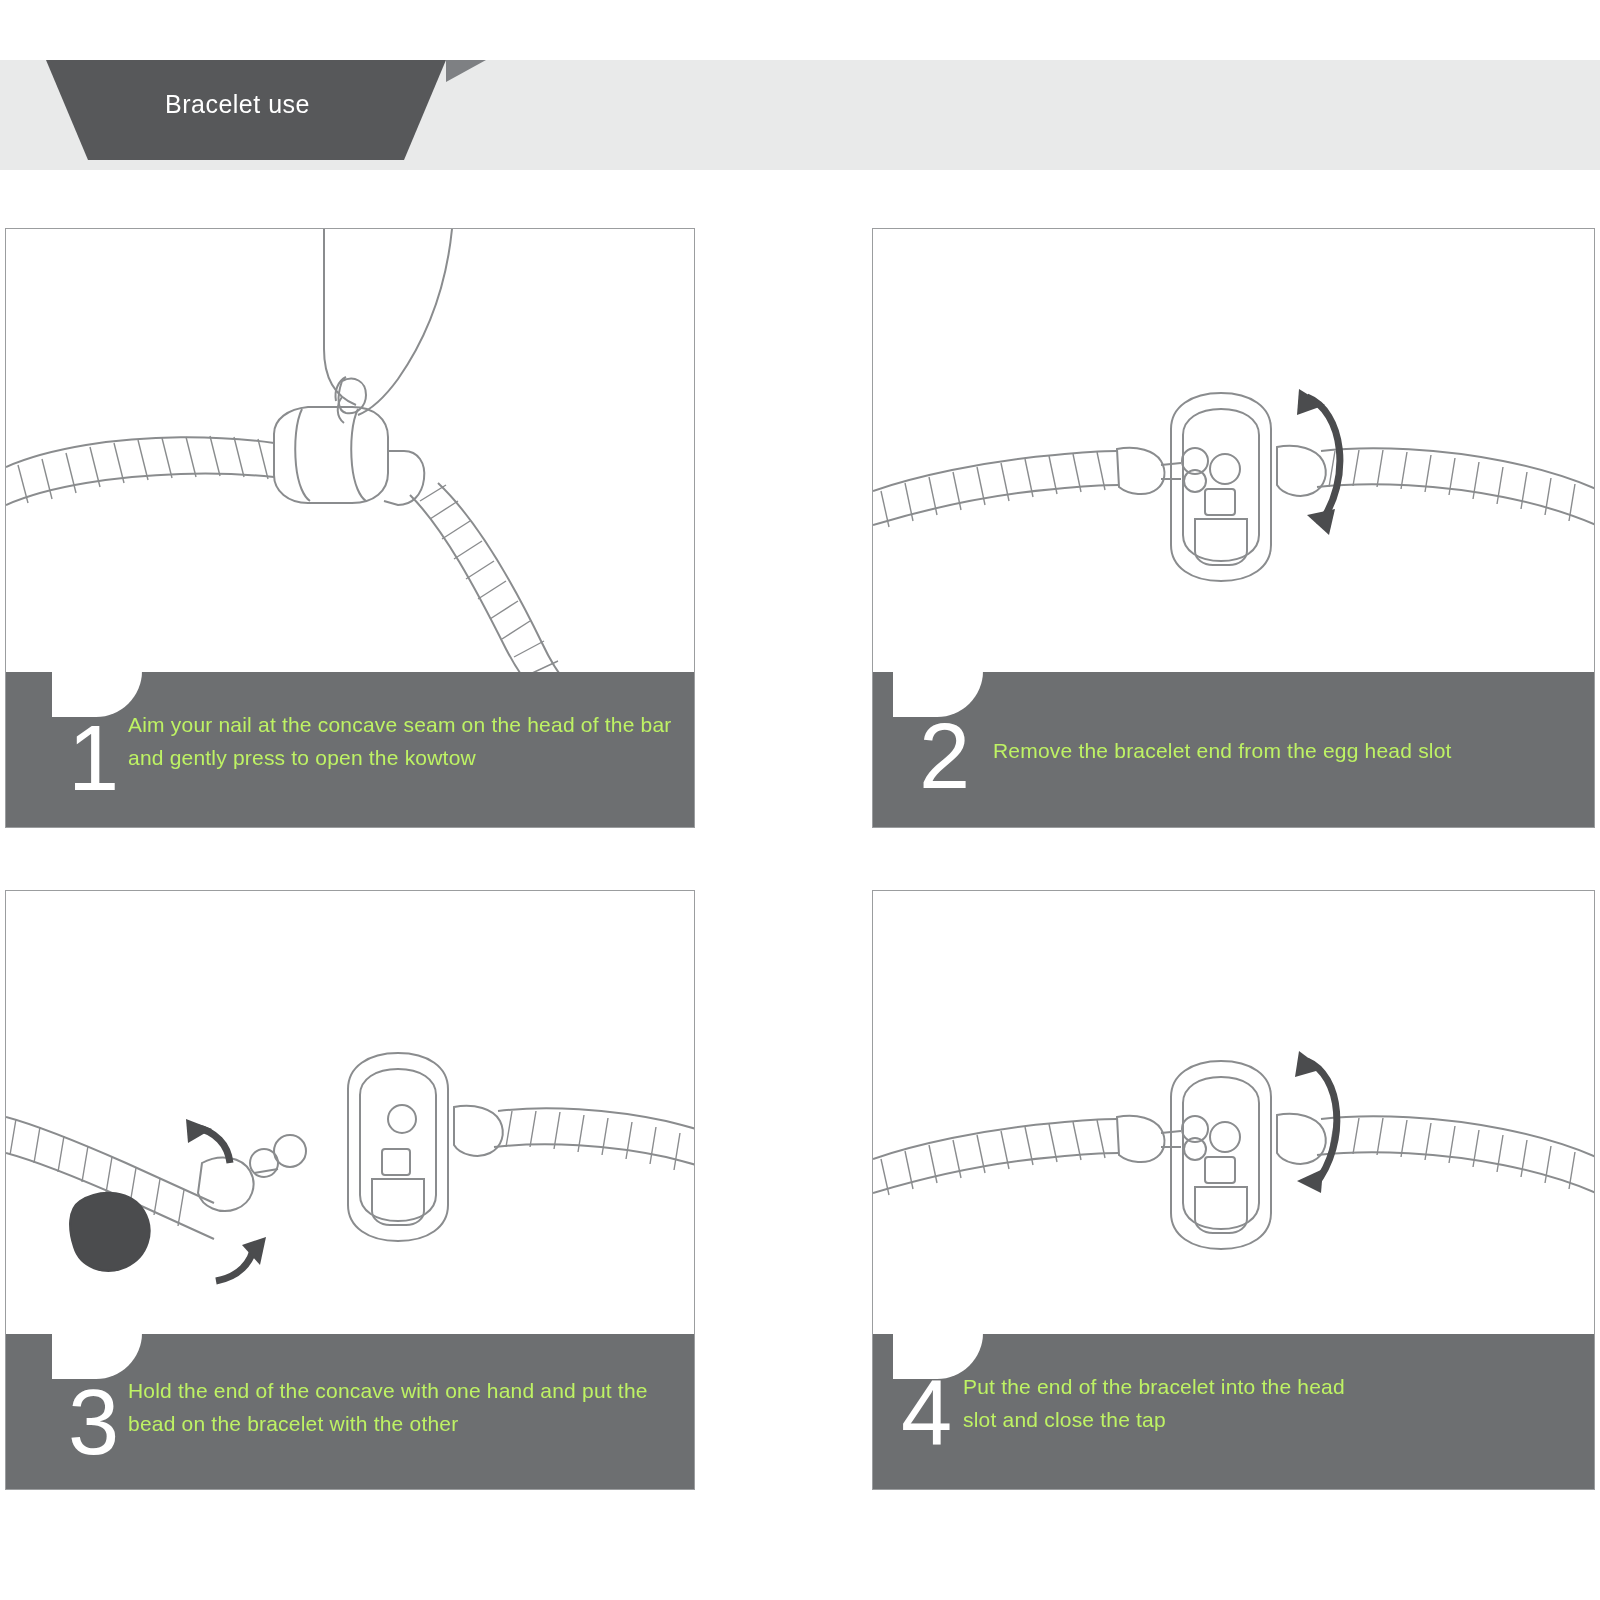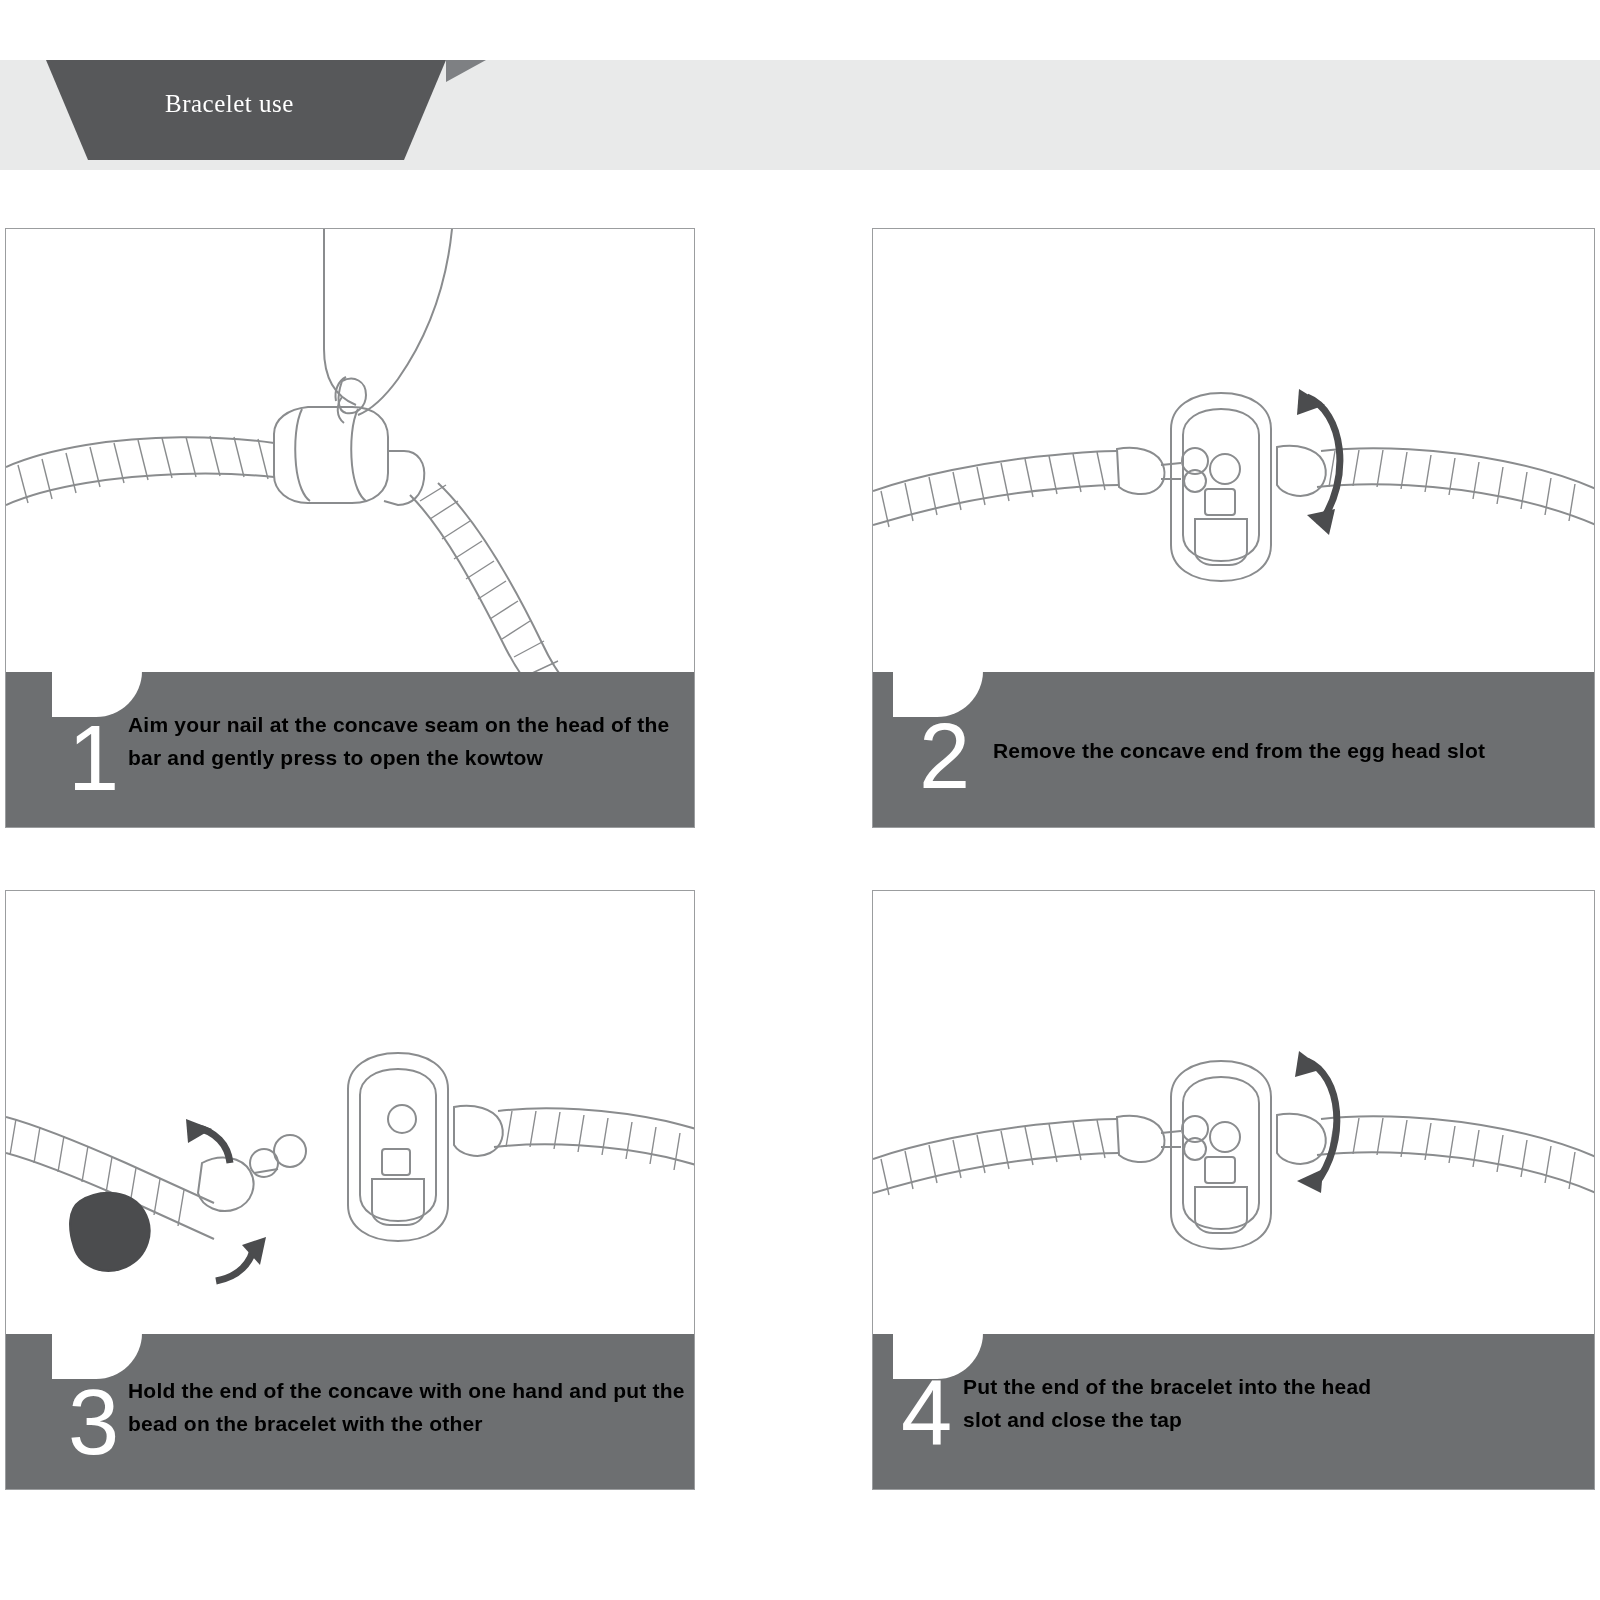--- a/index.html
+++ b/index.html
@@ -43,21 +43,20 @@
     clip-path: polygon(0 0, 40px 0, 0 22px);
   }
   .header-title {
     position: absolute;
     left: 165px;
     top: 90px;
     font-size: 25px;
     color: #ffffff;
     letter-spacing: 0.5px;
     white-space: nowrap;
-    font-family: Liberation Serif, serif;
   }
 
   
   .panel {
     position: absolute;
     border: 1px solid #9b9d9f;
     background: #ffffff;
     overflow: hidden;
     box-sizing: border-box;
   }
@@ -94,22 +93,22 @@
     font-size: 92px;
     line-height: 92px;
     font-weight: 300;
     color: #ffffff;
     font-family: "Liberation Sans", sans-serif;
   }
   .step-text {
     position: absolute;
     font-size: 21px;
     line-height: 33px;
-    font-weight: bold;
-    color: #000000;
+    font-weight: normal;
+    color: #bef264;
     letter-spacing: 0.2px;
   }
 
   
   #cap1 .step-number { left: 62px;  top: 40px; }
   #cap1 .step-text   { left: 122px; top: 36px; width: 570px; }
 
   #cap3 .step-number { left: 62px;  top: 42px; }
   #cap3 .step-text   { left: 122px; top: 40px; width: 560px; }
 
@@ -242,21 +241,21 @@
       </g>
 
       <path d="M434 168 C470 182 480 250 446 296" stroke="#4b4c4e" stroke-width="7" fill="none"></path>
       <path d="M426 160 L452 176 L424 186 Z" fill="#4b4c4e" stroke="none"></path>
       <path d="M456 306 L434 286 L462 280 Z" fill="#4b4c4e" stroke="none"></path>
     </svg>
   </div>
   <div class="caption-bar short">
     <div class="caption-notch left-b"></div>
     <div class="step-number" style="left:46px; top:38px;">2</div>
-    <div class="step-text" style="left:120px; top:62px; width:600px;">Remove the concave end from the egg head slot</div>
+    <div class="step-text" style="left:120px; top:62px; width:600px;">Remove the bracelet end from the egg head slot</div>
   </div>
 </div>
 
 <div class="panel" id="panel-3">
   <div class="art">
     <svg width="690" height="445" viewBox="0 0 690 445" fill="none" stroke="#8a8c8e" stroke-width="2">
 
       <path d="M0 226 C30 234 70 250 120 272 C160 290 190 304 208 312" stroke-width="2"></path>
       <path d="M0 262 C30 270 70 286 120 308 C160 326 190 340 208 348" stroke-width="2"></path>
       <g stroke-width="1.4">

